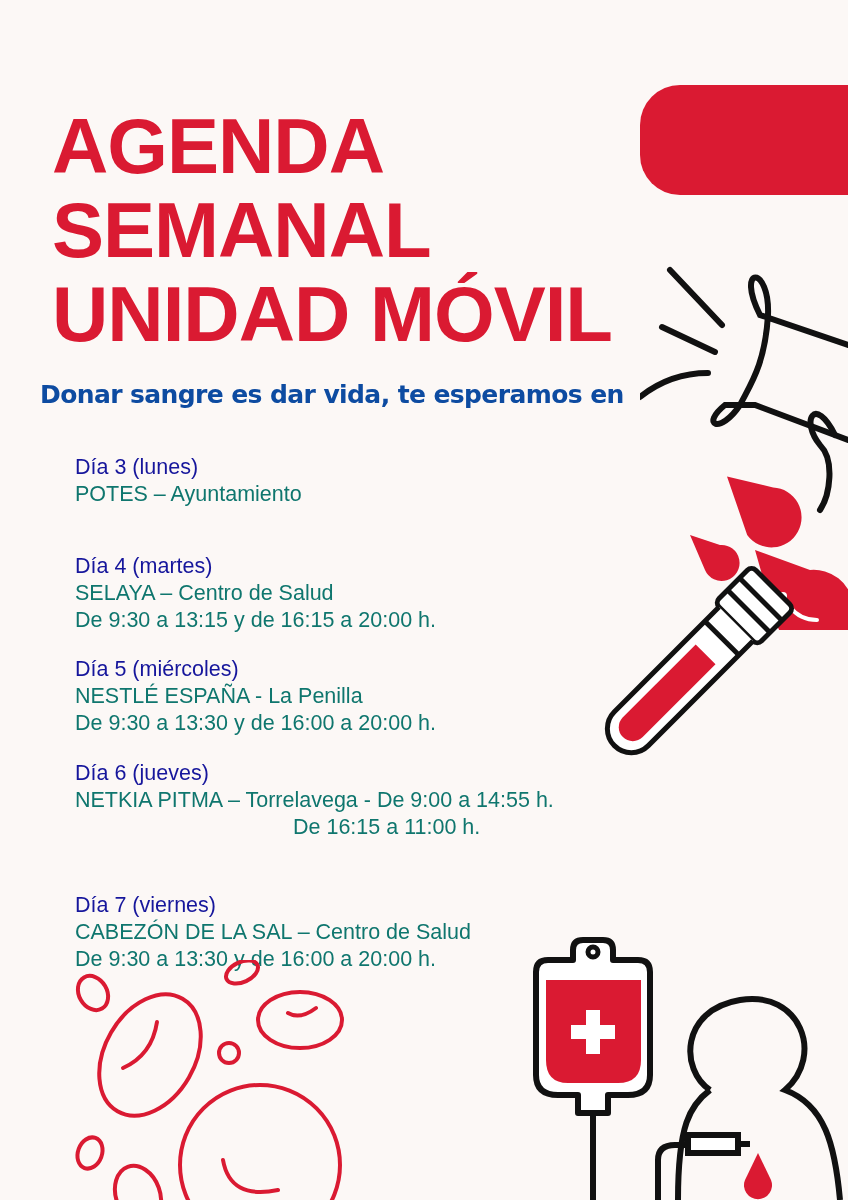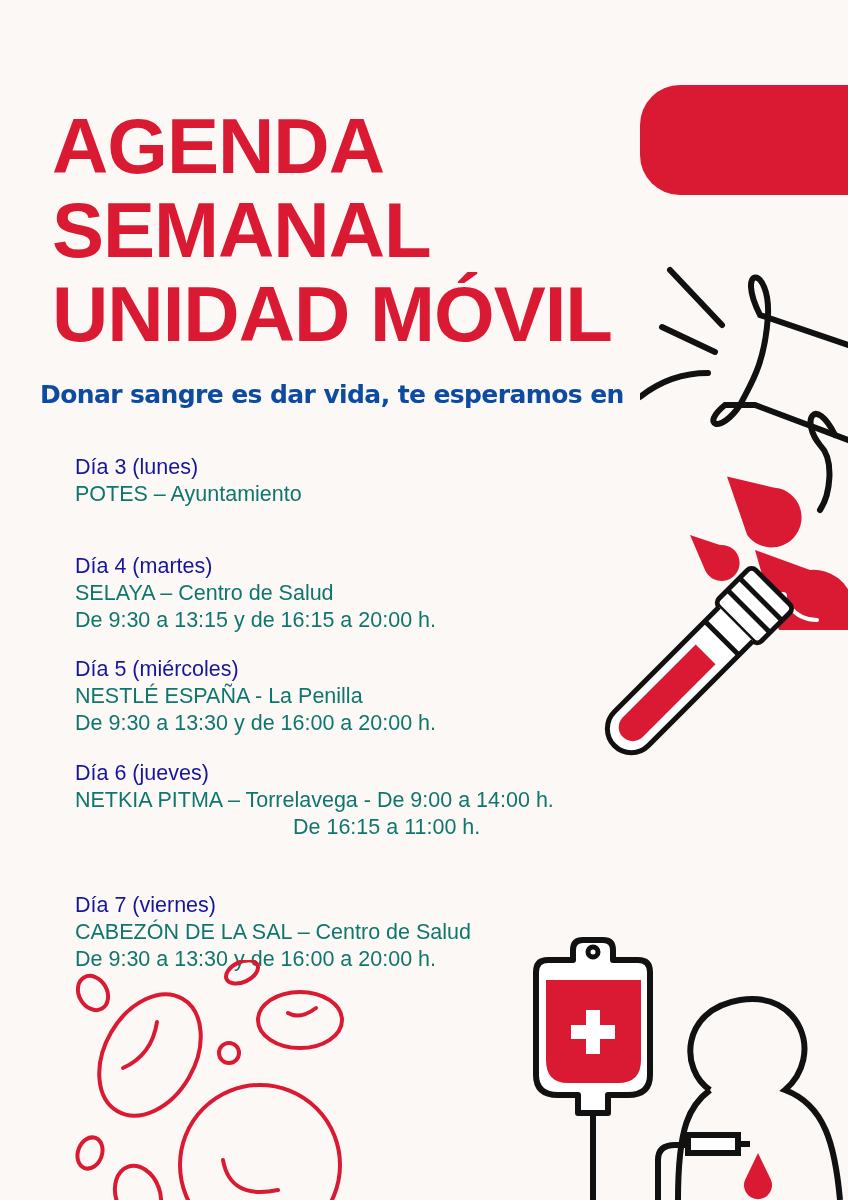--- a/index.html
+++ b/index.html
@@ -50,21 +50,21 @@
 </div>
 
 <div class="day" style="top:656px">
   <div class="d">Día 5 (miércoles)</div>
   <div class="r">NESTLÉ ESPAÑA - La Penilla</div>
   <div class="r">De 9:30 a 13:30 y de 16:00 a 20:00 h.</div>
 </div>
 
 <div class="day" style="top:760px">
   <div class="d">Día 6 (jueves)</div>
-  <div class="r">NETKIA PITMA – Torrelavega - De 9:00 a 14:00 h.</div>
+  <div class="r">NETKIA PITMA – Torrelavega - De 9:00 a 14:55 h.</div>
   <div class="r center">De 16:15 a 11:00 h.</div>
 </div>
 
 <div class="day" style="top:892px">
   <div class="d">Día 7 (viernes)</div>
   <div class="r">CABEZÓN DE LA SAL – Centro de Salud</div>
   <div class="r">De 9:30 a 13:30 y de 16:00 a 20:00 h.</div>
 </div>
 
 <svg class="deco" style="left:640px; top:255px;" width="208" height="270" viewBox="0 0 208 270">

